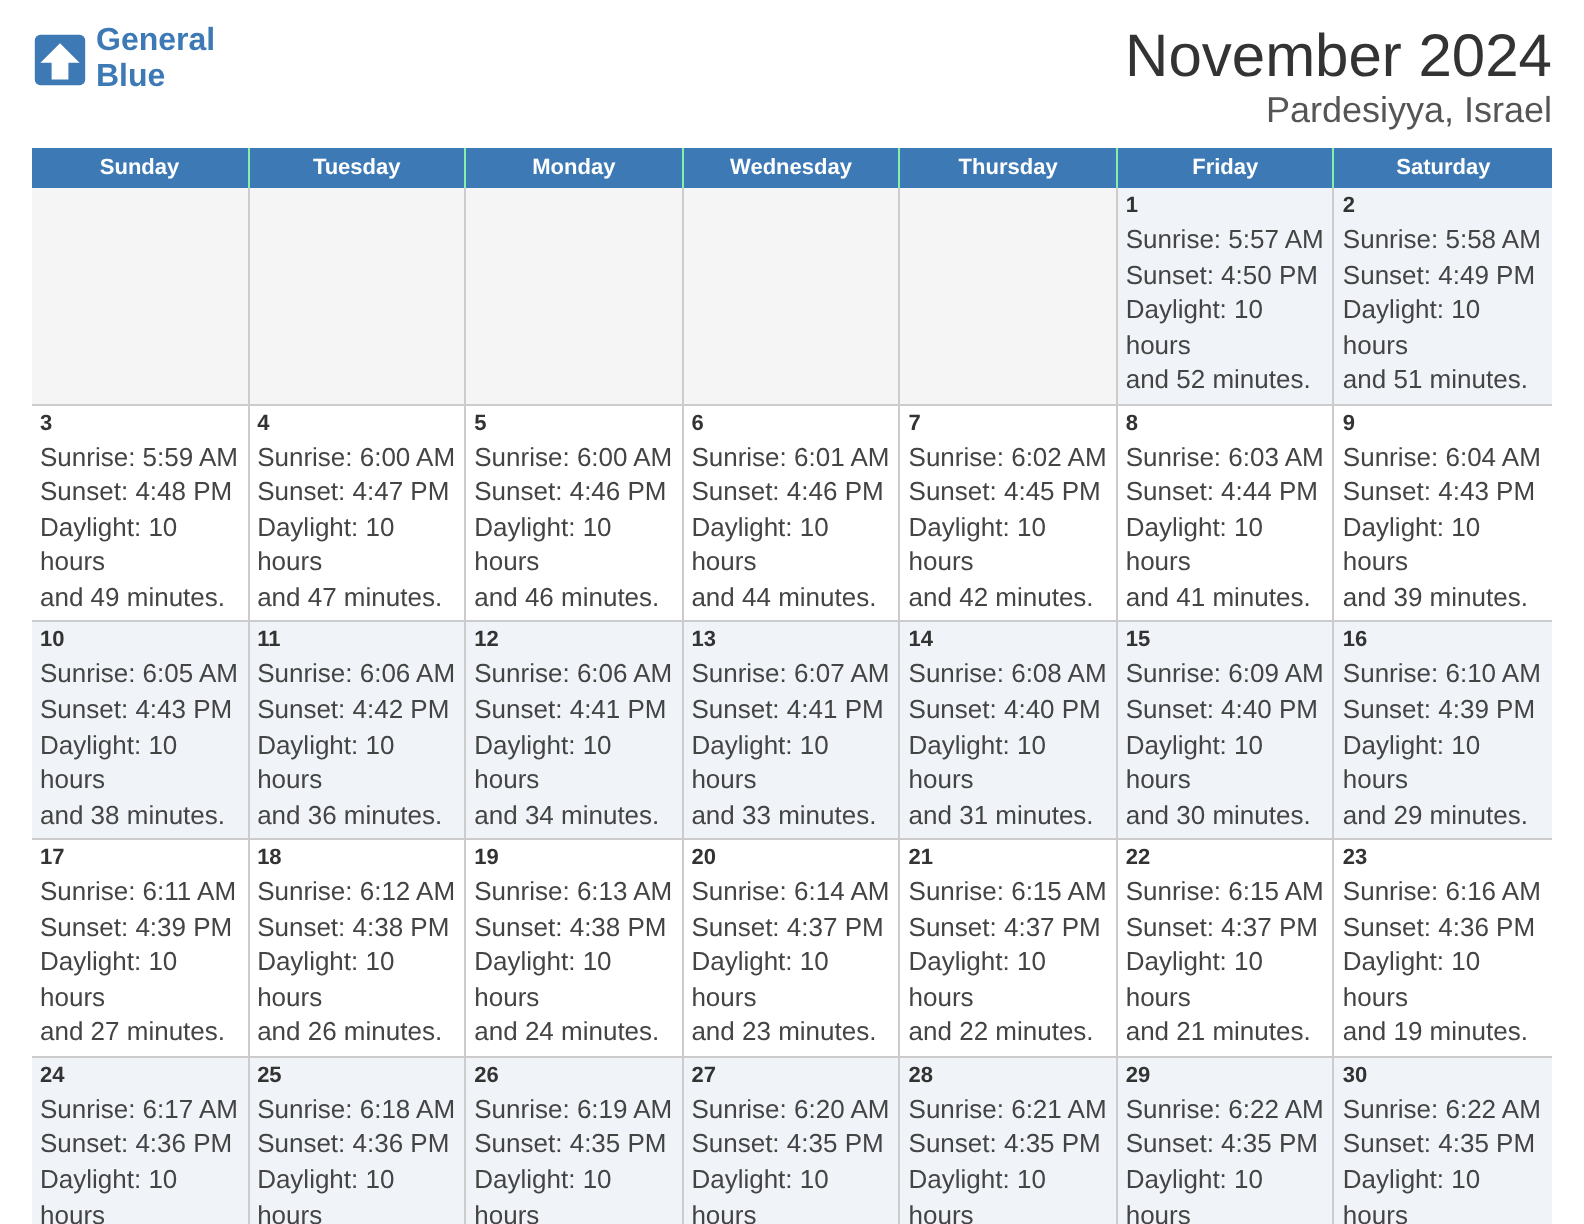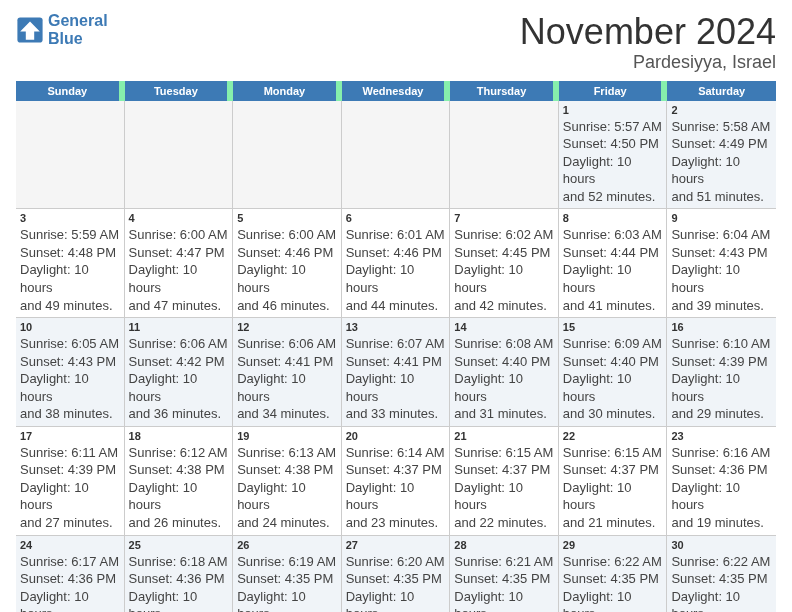--- a/index.html
+++ b/index.html
@@ -39,21 +39,21 @@
       color: #3d7ab5;
     }
     .logo-icon {
       width: 28px;
       height: 28px;
     }
     .title-block {
       text-align: right;
     }
     .month-title {
-      font-size: 36px;
+      font-size: 30px;
       font-weight: 300;
       color: #333;
       line-height: 1.1;
     }
     .location {
       font-size: 18px;
       color: #555;
     }
     .calendar {
       flex: 1;
@@ -64,21 +64,21 @@
       display: grid;
       grid-template-columns: repeat(7, 1fr);
       background: #3d7ab5;
     }
     .cal-header-cell {
       color: #fff;
       font-size: 11px;
       font-weight: bold;
       padding: 4px 4px;
       text-align: center;
-      border-right: 6px solid #86efac;
+      border-right: 1px solid #86efac;
     }
     .cal-header-cell:last-child { border-right: none; }
     .cal-body {
       display: flex;
       flex-direction: column;
       flex: 1;
     }
     .cal-row {
       display: grid;
       grid-template-columns: repeat(7, 1fr);

